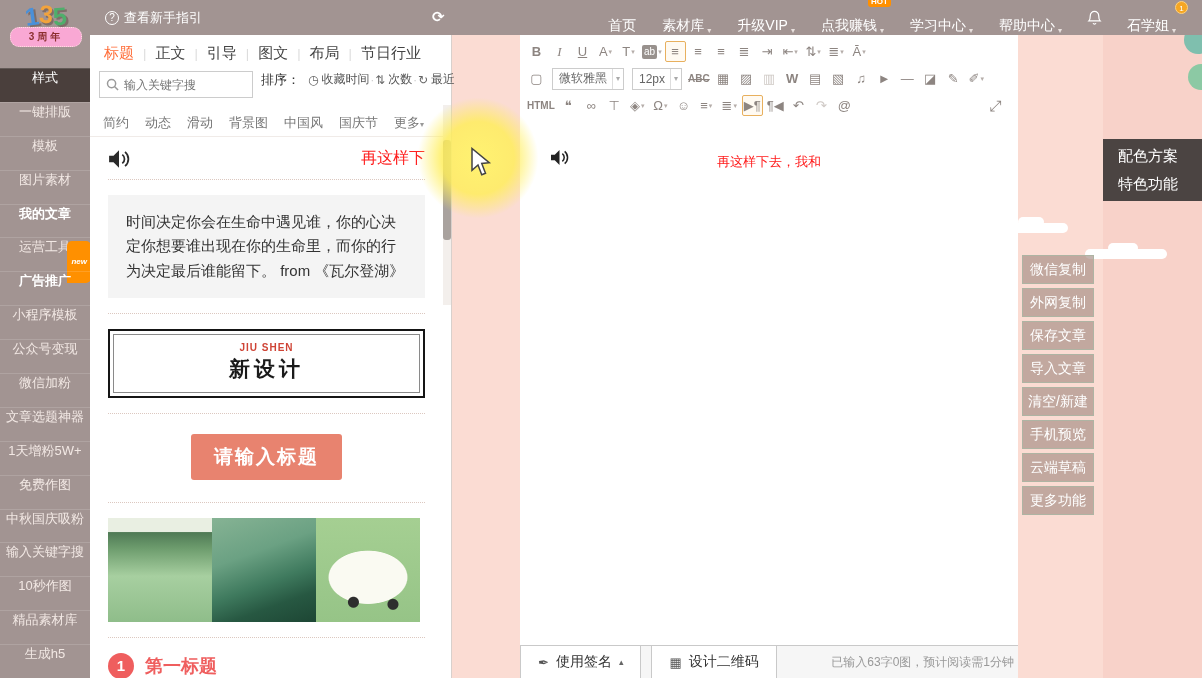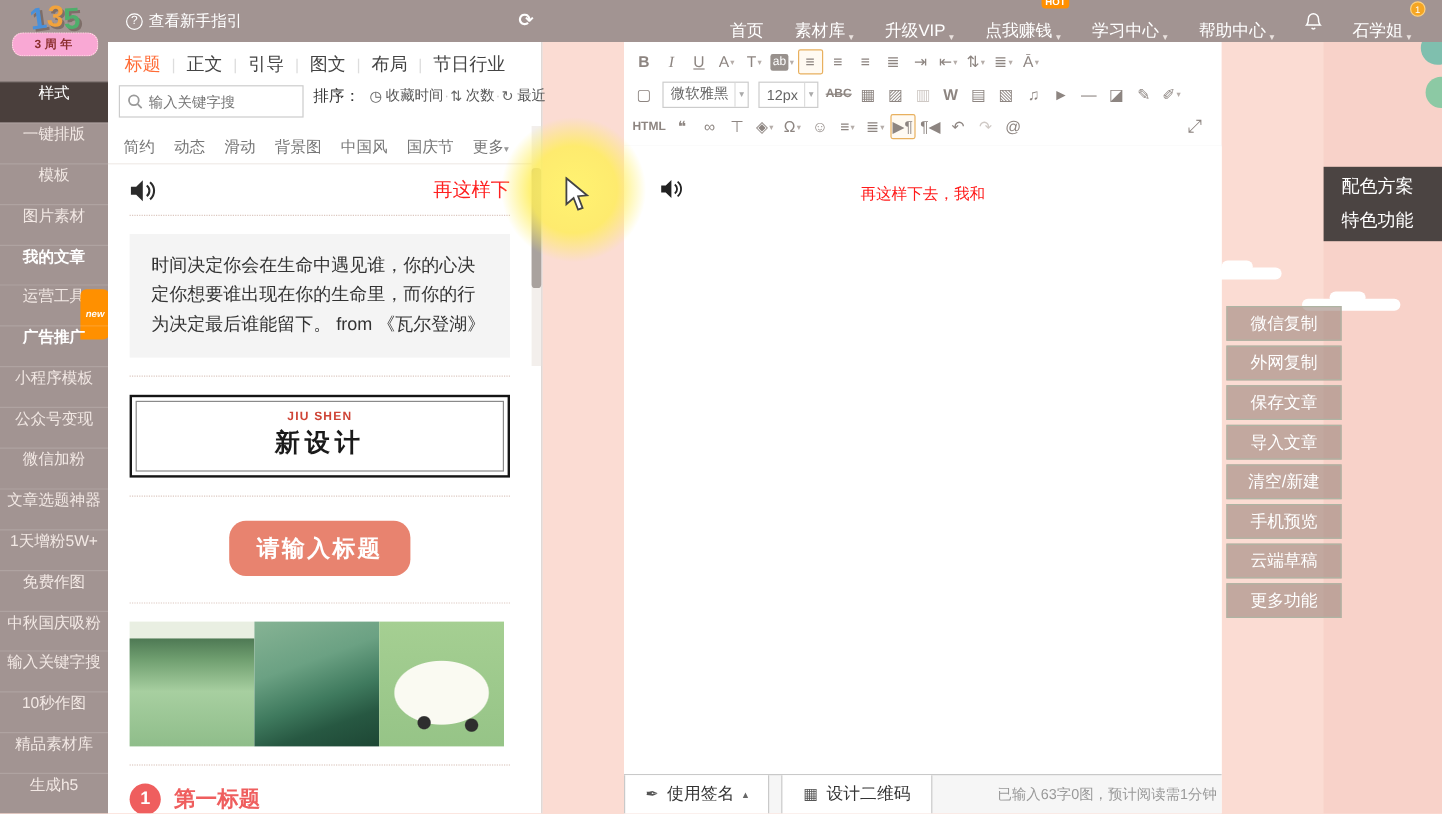--- a/index.html
+++ b/index.html
@@ -52,21 +52,21 @@
   .plist{position:absolute;top:103px;bottom:0;left:0;right:8px;overflow:hidden;padding:0 18px}
   .pitem{border-bottom:1px dotted #dcc8c0;padding:15px 0}
   .prow1{display:flex;align-items:center;justify-content:space-between;height:42px}
   .marquee-panel{color:#fe2020;font-size:16px}
   .quote{background:#f4f4f4;padding:15px 18px;font-size:15px;color:#333;line-height:1.62}
   .designbox{border:2px solid #151515;padding:3px}
   .designinner{border:1px solid #8a8a8a;text-align:center;padding:7px 0 9px}
   .design-en{color:#cf4436;font-weight:bold;font-size:10px;letter-spacing:1px}
   .design-cn{font-family:"DejaVu Serif","Liberation Serif",serif;font-size:21px;font-weight:bold;color:#1a1a1a;letter-spacing:4px;margin-top:2px}
   .tbtnwrap{text-align:center;padding:20px 0 22px}
-  .titlebtn{display:inline-block;background:#e8836f;color:#fff;font-size:19px;font-weight:bold;letter-spacing:2px;padding:10px 23px;border-radius:14px;cursor:pointer}
+  .titlebtn{display:inline-block;background:#e8836f;color:#fff;font-size:19px;font-weight:bold;letter-spacing:2px;padding:10px 23px;border-radius:3px;cursor:pointer}
   .imgs{display:flex}
   .img{width:104px;height:104px}
   .img1{background:linear-gradient(180deg,#e9efe2 0%,#e9efe2 13%,#4f7a55 14%,#6f9e6f 30%,#a7cfa0 56%,#8fbd8a 100%)}
   .img2{background:linear-gradient(160deg,#86b394 0%,#6ba183 35%,#3f7a5e 60%,#275842 78%,#1d4634 100%)}
   .img3{background:radial-gradient(circle at 36% 81%,#2e2e2e 0 5px,transparent 6px),radial-gradient(circle at 74% 83%,#2e2e2e 0 5px,transparent 6px),radial-gradient(ellipse 40px 27px at 50% 57%,#fafaf2 0 97%,transparent 100%),linear-gradient(#a5cf92,#96c487)}
   .numrow{display:flex;align-items:center;gap:11px;padding-top:15px}
   .numcircle{width:26px;height:26px;border-radius:50%;background:#ef5e5e;color:#fff;font-weight:bold;text-align:center;line-height:26px;font-size:15px;flex:none}
   .numtext{color:#ef5e5e;font-size:18px;font-weight:bold}
   .scrolltrack{position:absolute;right:0;top:70px;width:8px;height:200px;background:#f3efec}
   .scrollthumb{position:absolute;right:0;top:105px;width:8px;height:100px;background:#a9a29e;border-radius:3px;cursor:pointer}
@@ -94,21 +94,21 @@
   .ftab2{margin-left:10px}
   .ficon{color:#555;font-size:13px}
   .fcaret{font-size:9px;color:#666}
   .fstats{margin-left:auto;margin-right:4px;font-size:12px;color:#999;align-self:center}
 
   
   .rightstrip{position:absolute;left:1103px;top:35px;right:0;bottom:0;background:#f8d2c9}
   .darkmenu{position:absolute;left:1103px;top:139px;width:99px;background:#4b4442;z-index:6;padding:3px 0}
   .dm-item{height:28px;line-height:28px;color:#fff;font-size:15px;padding-left:15px;cursor:pointer}
   .actions{position:absolute;left:1022px;top:255px;display:flex;flex-direction:column;gap:4px;z-index:6}
-  .actbtn{width:96px;height:29px;background:rgba(158,136,128,.62);border:1px solid #aeb4a3;color:#fff;font-size:14px;display:flex;align-items:center;justify-content:center;cursor:pointer;white-space:nowrap}
+  .actbtn{width:72px;height:29px;background:rgba(158,136,128,.62);border:1px solid #aeb4a3;color:#fff;font-size:14px;display:flex;align-items:center;justify-content:center;cursor:pointer;white-space:nowrap}
   .cloud{position:absolute;background:#fff;border-radius:12px;z-index:4}
   .c1{left:1002px;top:223px;width:66px;height:10px}
   .c1b{left:1018px;top:217px;width:26px;height:10px}
   .c2{left:1085px;top:249px;width:82px;height:10px}
   .c2b{left:1108px;top:243px;width:30px;height:10px}
   .teal{position:absolute;border-radius:50%;z-index:4}
   .t1{right:-10px;top:26px;width:28px;height:28px;background:#7fbfae}
   .t2{right:-12px;top:64px;width:26px;height:26px;background:#8cc9a4}
 
   

